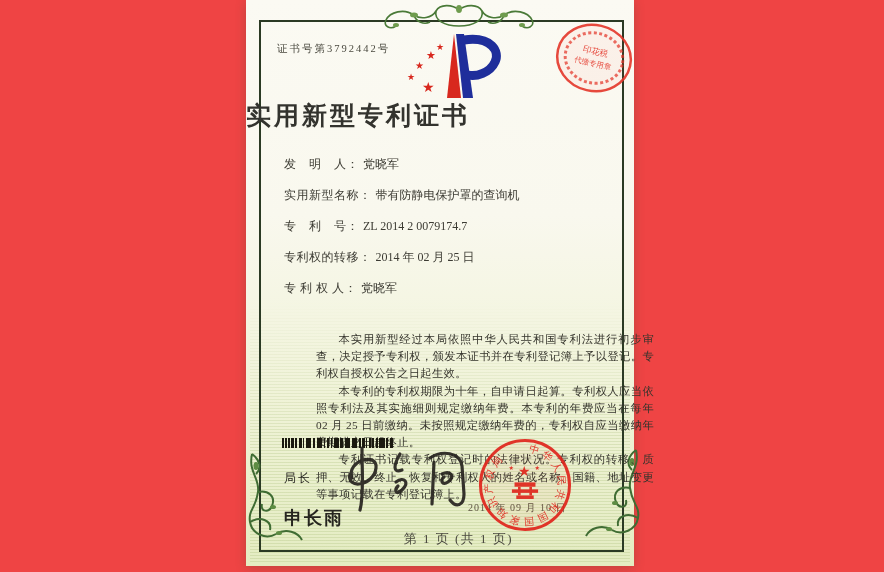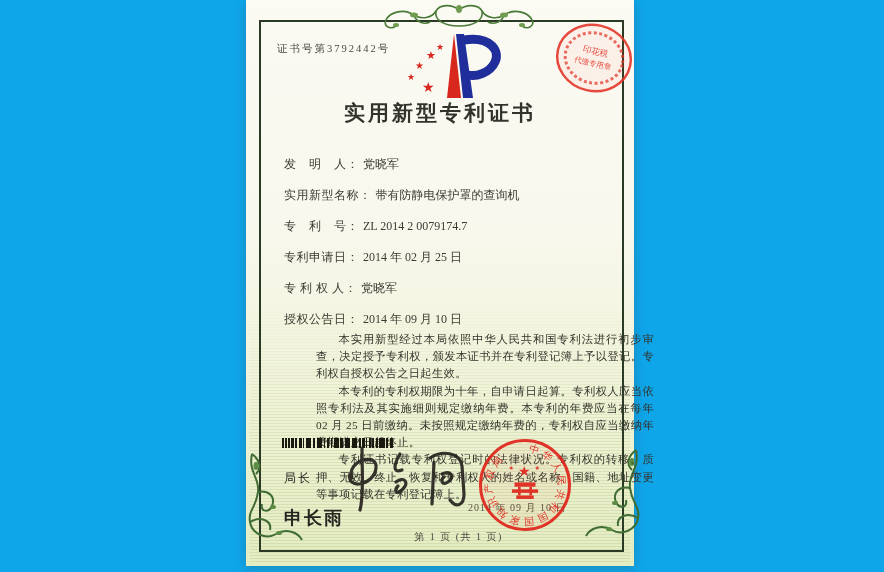--- a/index.html
+++ b/index.html
@@ -1,18 +1,18 @@
 <!DOCTYPE html>
 <html><head>
 <meta charset="utf-8">
 <style>
   * { margin:0; padding:0; box-sizing:border-box; }
   body { width:884px; height:572px; background:#f5f4f0; overflow:hidden;
          font-family:"Liberation Serif","DejaVu Serif",serif; }
-  #canvas { position:relative; width:884px; height:572px; background:#0ea5e9; }
+  #canvas { position:relative; width:884px; height:572px; background:#ef4444; }
 
   
   #page { position:absolute; left:246px; top:0; width:388px; height:566px;
           background:linear-gradient(180deg,#fbfaf3 0%,#f9f8ee 38%,#f0f3d8 70%,#e4ecc2 100%);
           box-shadow:0 2px 10px rgba(70,70,55,.28); }
   #texture { position:absolute; left:4px; right:4px; top:300px; bottom:4px;
           background:repeating-linear-gradient(180deg, rgba(140,168,84,.20) 0 1px, rgba(255,255,255,0) 1px 3px);
           -webkit-mask-image:linear-gradient(180deg,transparent 0,#000 55%);
           mask-image:linear-gradient(180deg,transparent 0,#000 55%); }
   #border { position:absolute; left:13px; top:20px; width:365px; height:532px;
@@ -21,22 +21,22 @@
   .deco { position:absolute; pointer-events:none; }
   #garland { left:128px; top:2px; }
   #flourish-bl { left:-2px; top:452px; }
   #flourish-br { left:336px; top:448px; transform:scaleX(-1); }
 
   #cert-number { position:absolute; left:31px; top:42px; font-size:10.5px;
           letter-spacing:2px; color:#4b4a40; }
 
   #logo { position:absolute; left:152px; top:32px; }
 
-  #title { position:absolute; left:0; right:0; top:99px; text-align:center;
-          font-size:21px; font-weight:bold; letter-spacing:3px; color:#33332e; }
+  #title { position:absolute; left:0; right:0; top:99px; 
+          font-size:25px; font-weight:bold; letter-spacing:3px; color:#33332e; }
 
   #fields { position:absolute; left:38px; top:156px; width:320px; }
   .field-row { height:13px; margin-bottom:18px; font-size:12px; color:#3c3b33;
           white-space:nowrap; }
   .field-label { letter-spacing:.5px; }
   .field-value { margin-left:4px; }
 
   #paragraphs { position:absolute; left:38px; top:331px; width:338px;
           font-size:11.3px; line-height:17.2px; color:#35342c; text-align:justify;
           letter-spacing:.3px;margin-left:32px; }
@@ -54,21 +54,21 @@
 
   #signature { position:absolute; left:92px; top:444px; }
 
   #grant-stamp-date { position:absolute; left:222px; top:501px; width:120px;
           font-size:10px; letter-spacing:1px; color:#5c5342; z-index:1; }
   #round-seal { position:absolute; left:231px; top:437px; z-index:2; opacity:.92; }
 
   #oval-stamp { position:absolute; left:308px; top:21px; transform:rotate(13deg); opacity:.9; }
 
   #page-footer { position:absolute; left:0; right:0; top:530px; text-align:center;
-          font-size:10px; letter-spacing:1.5px; color:#4b4a40;padding-left:37px; }
+          font-size:13px; letter-spacing:1.5px; color:#4b4a40;padding-left:37px; }
 </style>
 </head>
 <body>
 
 <div id="canvas">
   <div id="page">
 
     <div id="texture"></div>
     <div id="border"></div>
 
@@ -138,27 +138,24 @@
       <div class="field-row">
         <span class="field-label">发　明　人：</span><span class="field-value">党晓军</span>
       </div>
       <div class="field-row">
         <span class="field-label">实用新型名称：</span><span class="field-value">带有防静电保护罩的查询机</span>
       </div>
       <div class="field-row">
         <span class="field-label">专　利　号：</span><span class="field-value">ZL 2014 2 0079174.7</span>
       </div>
       <div class="field-row">
-        <span class="field-label">专利申请日：</span><span class="field-value">2014 年 02 月 25 日</span>
+        <span class="field-label">专利权的转移：</span><span class="field-value">2014 年 02 月 25 日</span>
       </div>
       <div class="field-row">
         <span class="field-label">专 利 权 人：</span><span class="field-value">党晓军</span>
-      </div>
-      <div class="field-row">
-        <span class="field-label">授权公告日：</span><span class="field-value">2014 年 09 月 10 日</span>
       </div>
     </div>
 
     <div id="paragraphs">
       <p>本实用新型经过本局依照中华人民共和国专利法进行初步审查，决定授予专利权，颁发本证书并在专利登记簿上予以登记。专利权自授权公告之日起生效。</p>
       <p>本专利的专利权期限为十年，自申请日起算。专利权人应当依照专利法及其实施细则规定缴纳年费。本专利的年费应当在每年 02 月 25 日前缴纳。未按照规定缴纳年费的，专利权自应当缴纳年费期满之日起终止。</p>
       <p>专利证书记载专利权登记时的法律状况。专利权的转移、质押、无效、终止、恢复和专利权人的姓名或名称、国籍、地址变更等事项记载在专利登记簿上。</p>
     </div>
 
     <div id="barcode"></div>

